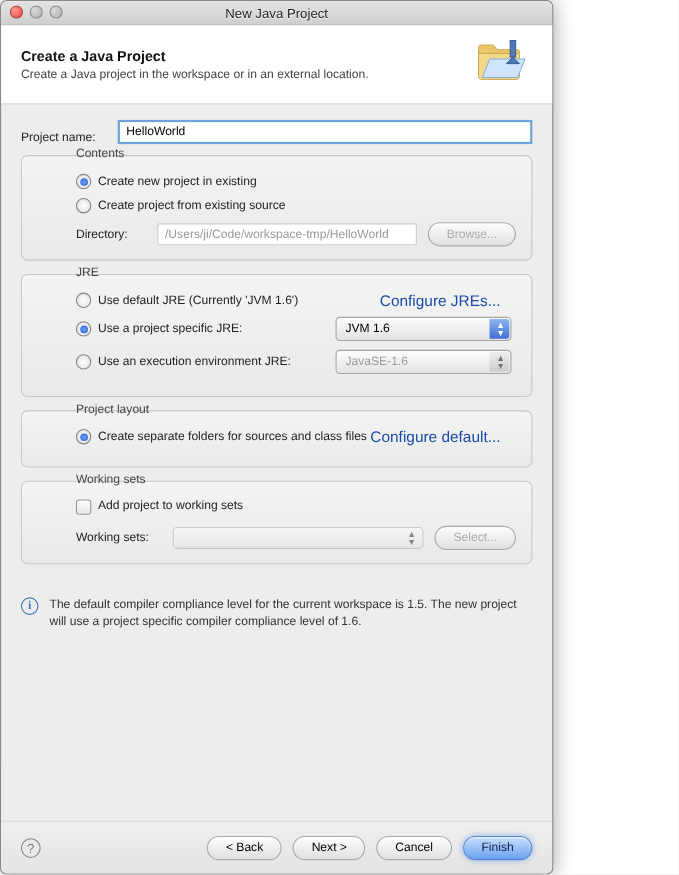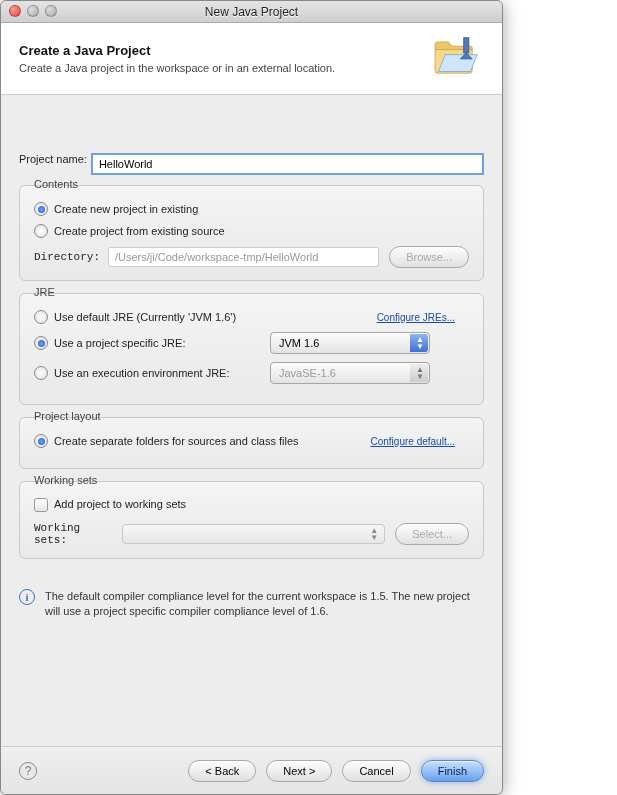--- a/index.html
+++ b/index.html
@@ -9,41 +9,41 @@
     .traffic { position: absolute; left: 8px; top: 4px; display: flex; gap: 6px; }
     .tl { width: 12px; height: 12px; border-radius: 50%; border: 1px solid rgba(0,0,0,0.25); }
     .tl.red { background: radial-gradient(circle at 30% 30%, #ff9a8f, #e0443e); }
     .tl.grey { background: radial-gradient(circle at 30% 30%, #ddd, #aaa); }
     .title { flex: 1; text-align: center; font-size: 12px; color: #222; text-shadow: 0 1px 0 #fff; }
     .banner { height: 72px; background: #fff; border-bottom: 1px solid #ccc; padding: 22px 18px; display: flex; justify-content: space-between; align-items: center; }
     .banner .txt h2 { font-size: 13px; font-weight: bold; color: #111; margin-bottom: 4px; }
     .banner .txt p { font-size: 11px; color: #444; }
     .foldericon svg { width: 54px; height: 54px; }
     .content { padding: 14px 18px 10px 18px; }
-    .row { display: flex; align-items: flex-start; gap: 4px; margin-bottom: 10px; margin-top: 44px; }
+    .row { display: flex; align-items: flex-end; gap: 20px; margin-bottom: 10px; }
     .lbl { font-size: 11px; color: #222; }
     .textin { flex: 1; border: 2px solid #6ea2d8; border-radius: 0; height: 22px; padding: 2px 6px; font-size: 11px; background: #fff; }
-    .group { border: 1px solid #c8c8c8; border-radius: 6px; margin-bottom: 12px; background: linear-gradient(#f4f4f4,#e9e9e9); position: relative; }
+    .group { border: 1px solid #c8c8c8; border-radius: 6px; margin-bottom: 12px; background: linear-gradient(#f4f4f4,#e9e9e9); position: relative; padding-left: 35px; }
     .group-title { position: relative; top: -8px; left: 10px; background: transparent; padding: 0 4px; font-size: 11px; color: #444; display: inline-block; }
     .group-body { padding: 4px 14px 12px 14px; }
     .radio-row { display: flex; align-items: center; gap: 6px; margin-bottom: 8px; position: relative; }
     .radio { width: 14px; height: 14px; border-radius: 50%; border: 1px solid #888; background: radial-gradient(#fff,#ddd); display: inline-flex; align-items: center; justify-content: center; }
     .radio.sel::after { content:""; width: 7px; height: 7px; border-radius:50%; background: radial-gradient(#6aa3ff,#2758c9); }
     .fld-row { display: flex; align-items: center; gap: 10px; margin-top: 4px; }
-    .fld-row .lbl { width: 64px; font-family: Liberation Mono, monospace; }
+    .fld-row .lbl { width: 64px; }
     .textread { flex: 1; border: 1px solid #ccc; background: #fff; color: #999; height: 20px; padding: 2px 6px; font-size: 11px; border-radius: 2px; }
     .macbtn { height: 22px; padding: 0 16px; border: 1px solid #a9a9a9; border-radius: 11px; background: linear-gradient(#fdfdfd,#e0e0e0); font-size: 11px; cursor: pointer; box-shadow: 0 1px 0 #fff inset; }
     .macbtn.disabled { color: #aaa; cursor: default; }
     .macsel { height: 22px; border: 1px solid #a5a5a5; border-radius: 4px; background: linear-gradient(#fdfdfd,#e3e3e3); font-size: 11px; padding: 2px 20px 2px 8px; position: relative; min-width: 160px; display: flex; align-items: center; }
     .macsel.blue::after { content:""; position:absolute; right:1px; top:1px; bottom:1px; width:18px; background: linear-gradient(#8fb4f0,#3e6fd6); border-radius:0 3px 3px 0; }
     .macsel.blue .chev { position:absolute; right:5px; z-index:2; color:#fff; font-size:8px; line-height:7px; }
     .macsel.dis { color:#999; }
     .macsel.dis::after { content:""; position:absolute; right:1px; top:1px; bottom:1px; width:18px; background: linear-gradient(#eee,#ccc); border-radius:0 3px 3px 0; }
     .macsel.dis .chev { position:absolute; right:5px; z-index:2; color:#777; font-size:8px; line-height:7px; }
-    .link { color: #1a4ba8; text-decoration: underline; font-size: 10px; cursor: pointer; }
+    .link { color: #1a4ba8; font-size: 14px; cursor: pointer; }
     .link-right { position: absolute; right: 14px; }
     .checkrow { display: flex; align-items: flex-start; gap: 6px; margin-bottom: 10px; }
     .checkbox { width: 14px; height: 14px; border: 1px solid #999; border-radius: 3px; background: linear-gradient(#fff,#e6e6e6); }
     .info-row { display: flex; gap: 10px; padding: 8px 18px 6px 18px; }
     .info-icon { width: 16px; height: 16px; border-radius:50%; border:1.5px solid #4078c0; color:#4078c0; display:inline-flex; align-items:center; justify-content:center; font-weight:bold; font-family: Georgia, serif; font-size:11px; flex-shrink:0; }
     .info-txt { font-size: 11px; color: #333; line-height: 1.4; }
     .footer { position: absolute; bottom: 0; left: 0; right: 0; height: 48px; border-top: 1px solid #ccc; display: flex; align-items: center; padding: 0 18px; gap: 10px; background: linear-gradient(#efefef,#e4e4e4); border-radius: 0 0 6px 6px;}
     .footer .spacer { flex: 1; }
     .help { width: 18px; height: 18px; border: 1.5px solid #8a8a8a; border-radius: 50%; color: #7a7a7a; display:flex; align-items:center; justify-content:center; font-size: 12px; cursor:pointer; }
     .macbtn.primary { background: linear-gradient(#c9e0ff,#6aa1ef); border-color:#5a87c9; color:#0c234a; box-shadow: 0 1px 0 rgba(255,255,255,0.6) inset, 0 0 6px rgba(73,138,230,0.6); }

